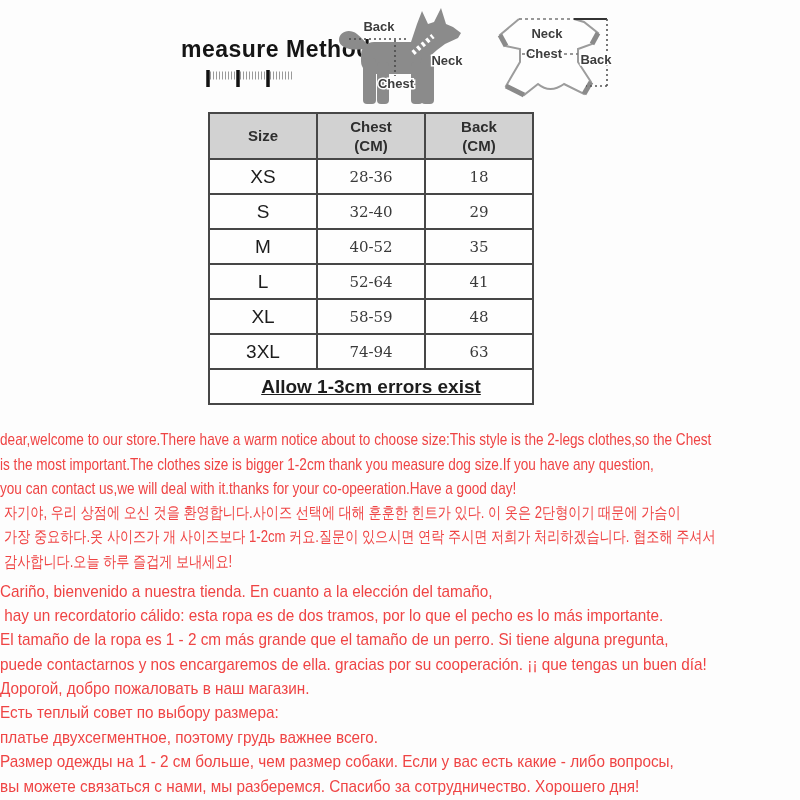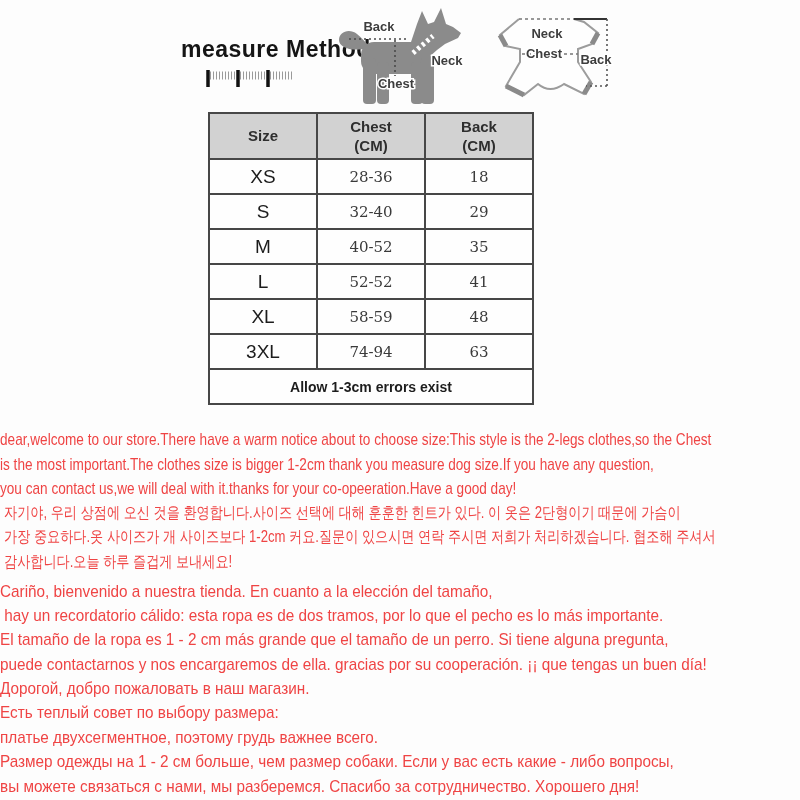--- a/index.html
+++ b/index.html
@@ -12,21 +12,21 @@
   .dog-svg{position:absolute;left:333px;top:0;}
   .garment-svg{position:absolute;left:486px;top:0;}
   .diag-label{font-family:"Liberation Sans",sans-serif;font-size:13px;font-weight:bold;fill:#3d3d3d;stroke:#ffffff;stroke-width:3px;paint-order:stroke;}
 
   
   table.size{position:absolute;left:208px;top:112px;width:326px;border-collapse:collapse;table-layout:fixed;text-align:center;color:#2b2b2b;background:#fefefe;}
   table.size th,table.size td{border:2px solid #474747;padding:0;}
   table.size thead th{background:#d2d2d2;font-size:15px;font-weight:bold;height:44px;line-height:1.3;color:#2e2e2e;}
   td.size-cell{font-size:19px;height:33px;color:#1c1c1c;font-weight:500;}
   td.num-cell{font-family:"DejaVu Serif",serif;font-size:15px;color:#3a3a3a;text-align:center;}
-  td.footer-cell{font-weight:bold;font-size:14px;height:33px;color:#1d1d1d;}
+  td.footer-cell{font-weight:bold;font-size:19px;height:33px;color:#1d1d1d;text-decoration:underline;}
 
   
   .notices{position:absolute;left:0;top:428px;width:792px;color:#ef4444;}
   .nl{height:24.4px;display:flex;align-items:center;white-space:pre;transform-origin:0 50%;}
   .en{font-size:17px;transform:scaleX(.80);}
   .ko{font-size:16px;transform:scaleX(.82);padding-left:5px;}
   .es{font-size:17px;transform:scaleX(.90);}
   .ru{font-size:17px;transform:scaleX(.90);}
   .gap{height:5px;}
 </style>
@@ -105,21 +105,21 @@
         <td class="num-cell">32-40</td>
         <td class="num-cell">29</td>
       </tr>
       <tr>
         <td class="size-cell">M</td>
         <td class="num-cell">40-52</td>
         <td class="num-cell">35</td>
       </tr>
       <tr>
         <td class="size-cell">L</td>
-        <td class="num-cell">52-52</td>
+        <td class="num-cell">52-64</td>
         <td class="num-cell">41</td>
       </tr>
       <tr>
         <td class="size-cell">XL</td>
         <td class="num-cell">58-59</td>
         <td class="num-cell">48</td>
       </tr>
       <tr>
         <td class="size-cell">3XL</td>
         <td class="num-cell">74-94</td>

